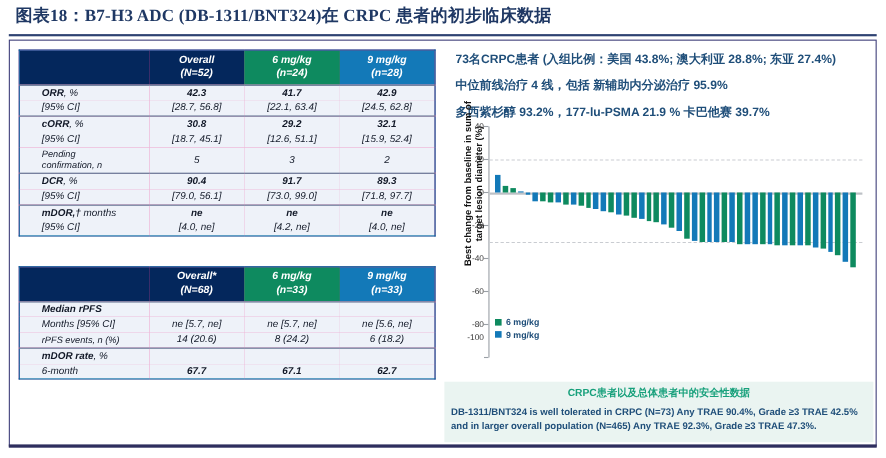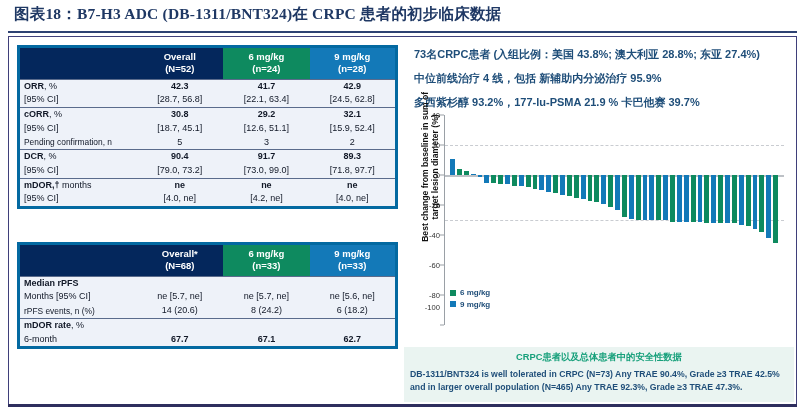--- a/index.html
+++ b/index.html
@@ -59,24 +59,25 @@
     position: absolute;
     left: 8px; top: 404px;
     width: 789px; height: 3px;
     background: #2E2E5E;
   }
 
   
   .data-table {
     position: absolute;
     border-collapse: collapse;
-    border: 3px solid #0369a1;
+    border: 1px solid #0369a1;
     font-size: 9px;
     background: #ec4899;
     table-layout: fixed;
+    font-style: italic;
   }
   #table-efficacy { left: 8px; top: 8px; width: 378px; }
   #table-rpfs     { left: 8px; top: 205px; width: 378px; }
 
   .data-table col.c-label { width: 118px; }
   .data-table col.c-val   { width: 86.6px; }
 
   .data-table th {
     color: #ffffff;
     font-size: 9.5px;
@@ -86,21 +87,21 @@
     line-height: 1.25;
     border: none;
   }
   th.h-blank   { background: #04275C; }
   th.h-overall { background: #04275C; }
   th.h-6mg     { background: #0E8A5F; }
   th.h-9mg     { background: #1379B8; }
   .hdr-sub { font-weight: bold; display: block; }
 
   .data-table td {
-    padding: 1px 4px;
+    padding: 1px 20px;
     vertical-align: middle;
     color: #111827;
     line-height: 1.3;
     background: #EEF2F9;
   }
   .data-table td.val { text-align: center; }
   .data-table tr.band-top td { border-top: 1px solid #5A6B8C; }
   .lbl-strong { font-weight: bold; }
   .val-strong { font-weight: bold; }
   .sm { font-size: 8.4px; }
@@ -292,21 +293,21 @@
           <td class="val">2</td>
         </tr>
         <tr class="band-top">
           <td><b>DCR</b><span>, %</span></td>
           <td class="val val-strong">90.4</td>
           <td class="val val-strong">91.7</td>
           <td class="val val-strong">89.3</td>
         </tr>
         <tr>
           <td>[95% CI]</td>
-          <td class="val">[79.0, 73.2]</td>
+          <td class="val">[79.0, 56.1]</td>
           <td class="val">[73.0, 99.0]</td>
           <td class="val">[71.8, 97.7]</td>
         </tr>
         <tr class="band-top">
           <td><b>mDOR,†</b><span> months</span></td>
           <td class="val val-strong">ne</td>
           <td class="val val-strong">ne</td>
           <td class="val val-strong">ne</td>
         </tr>
         <tr>

